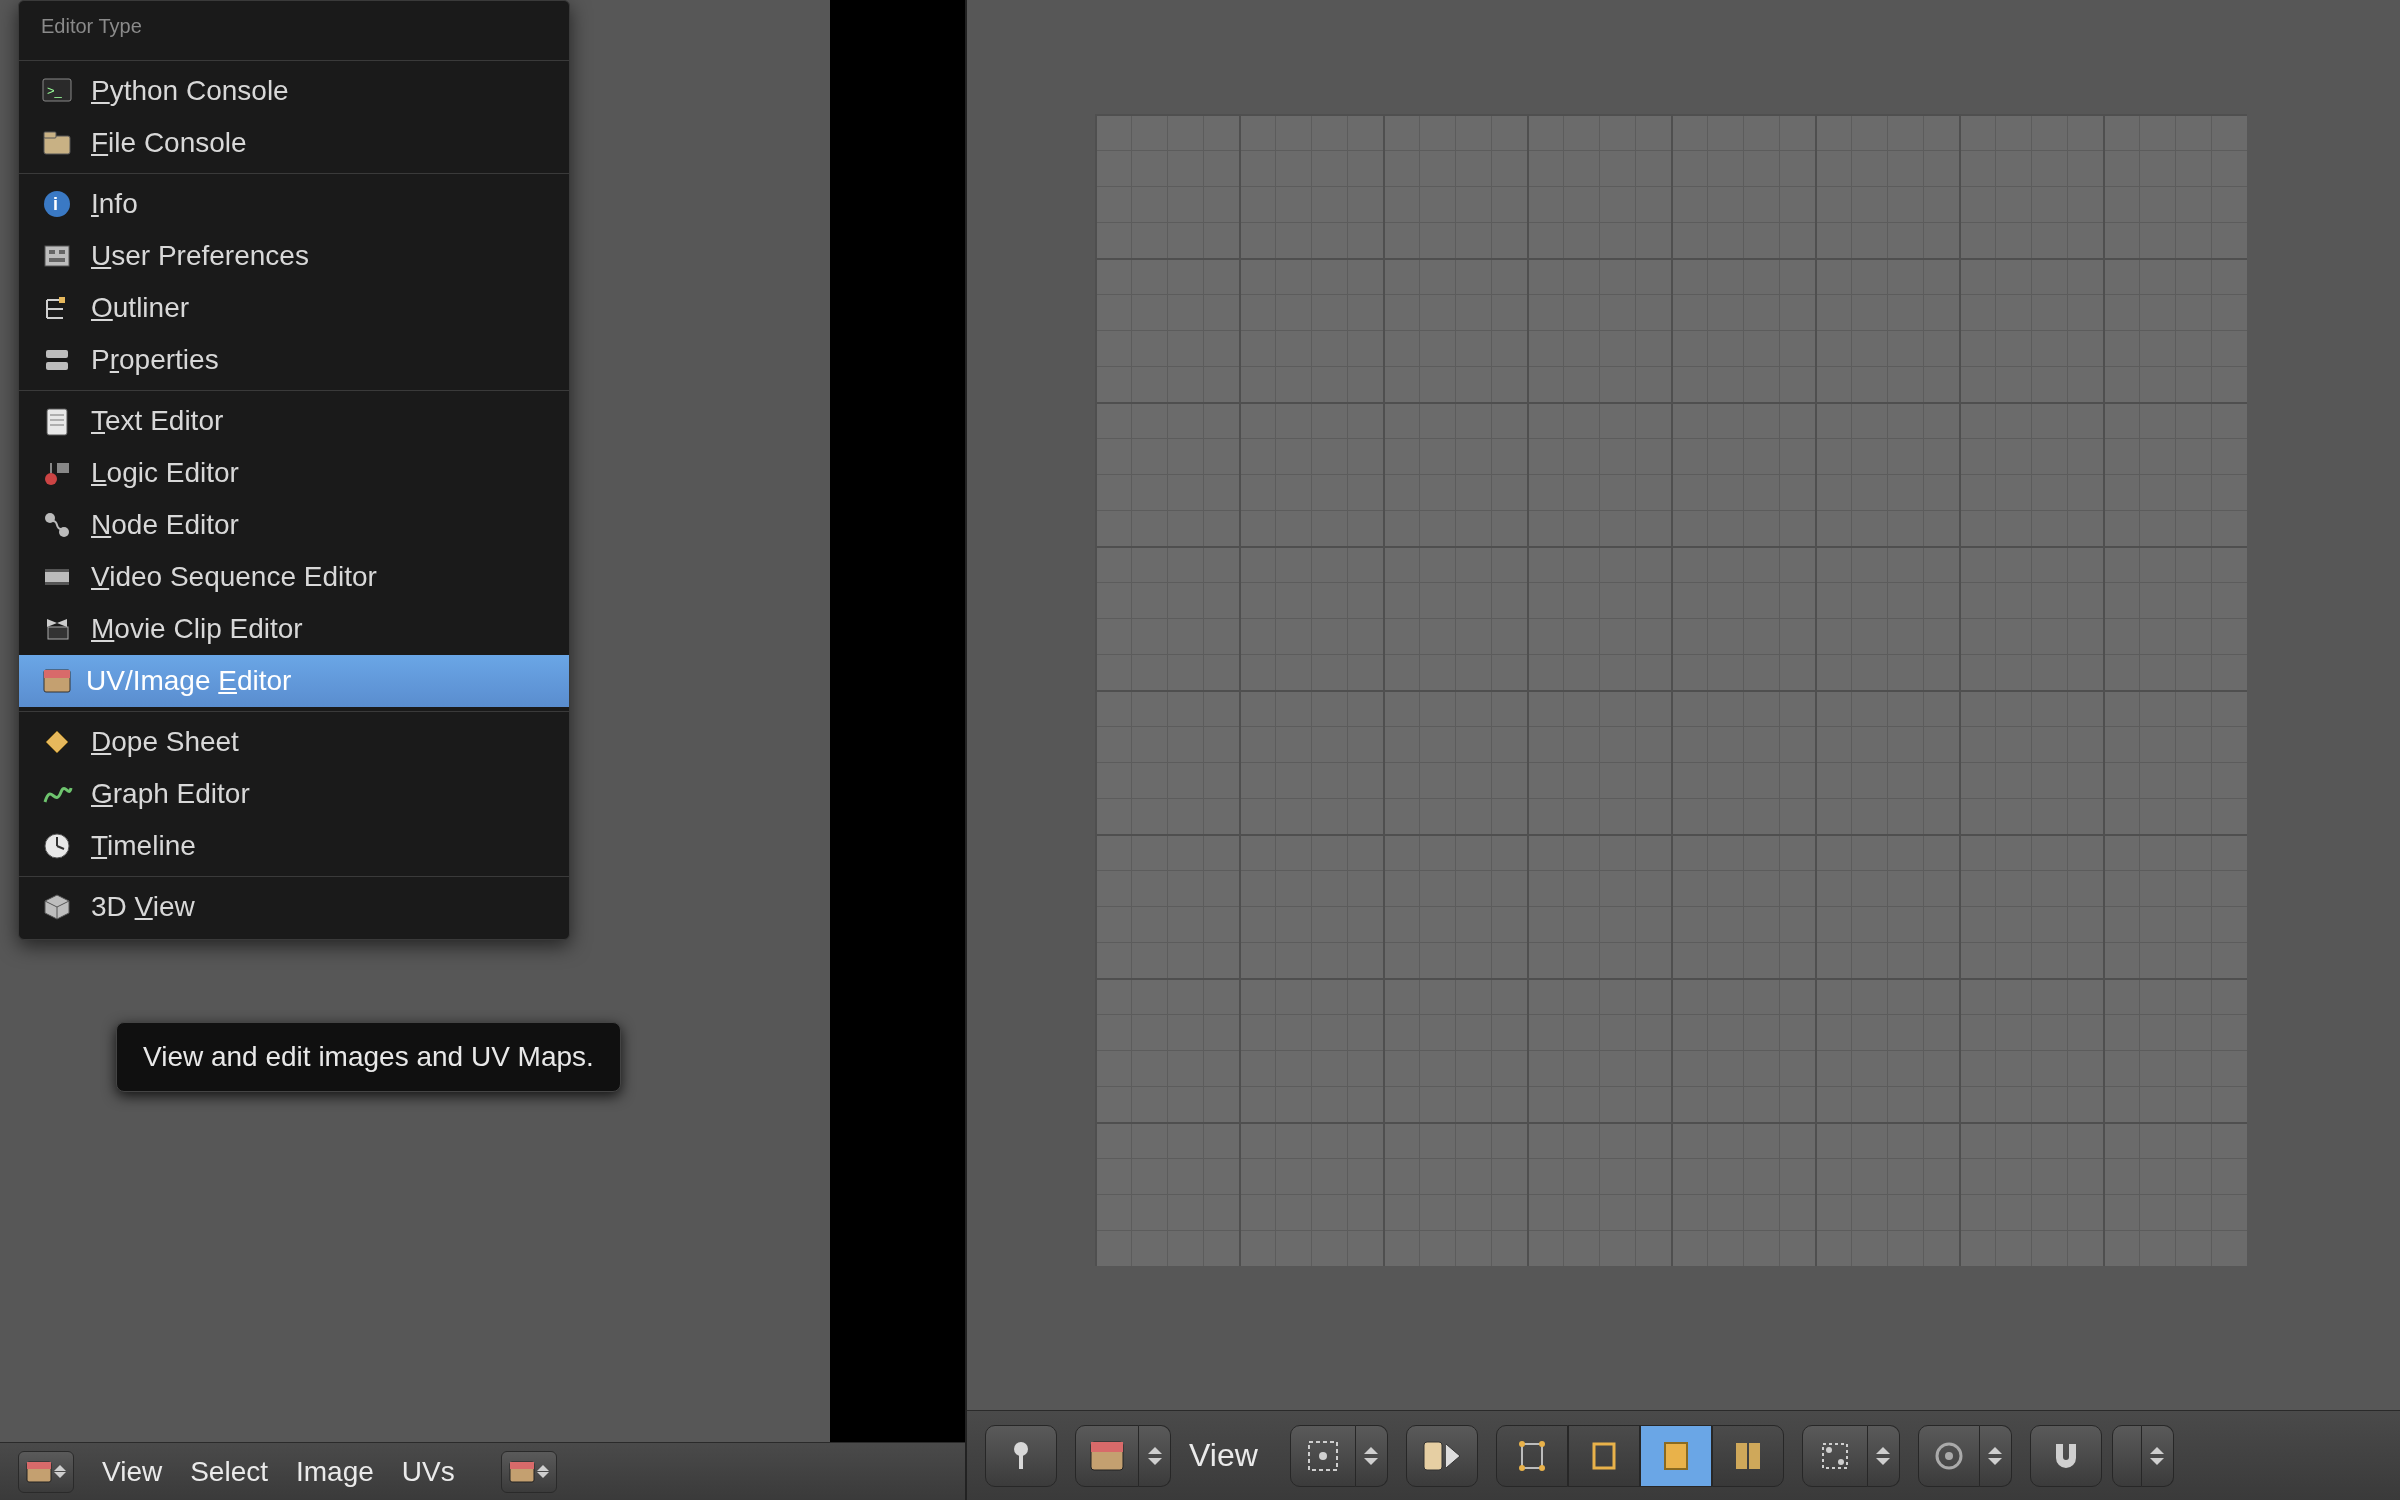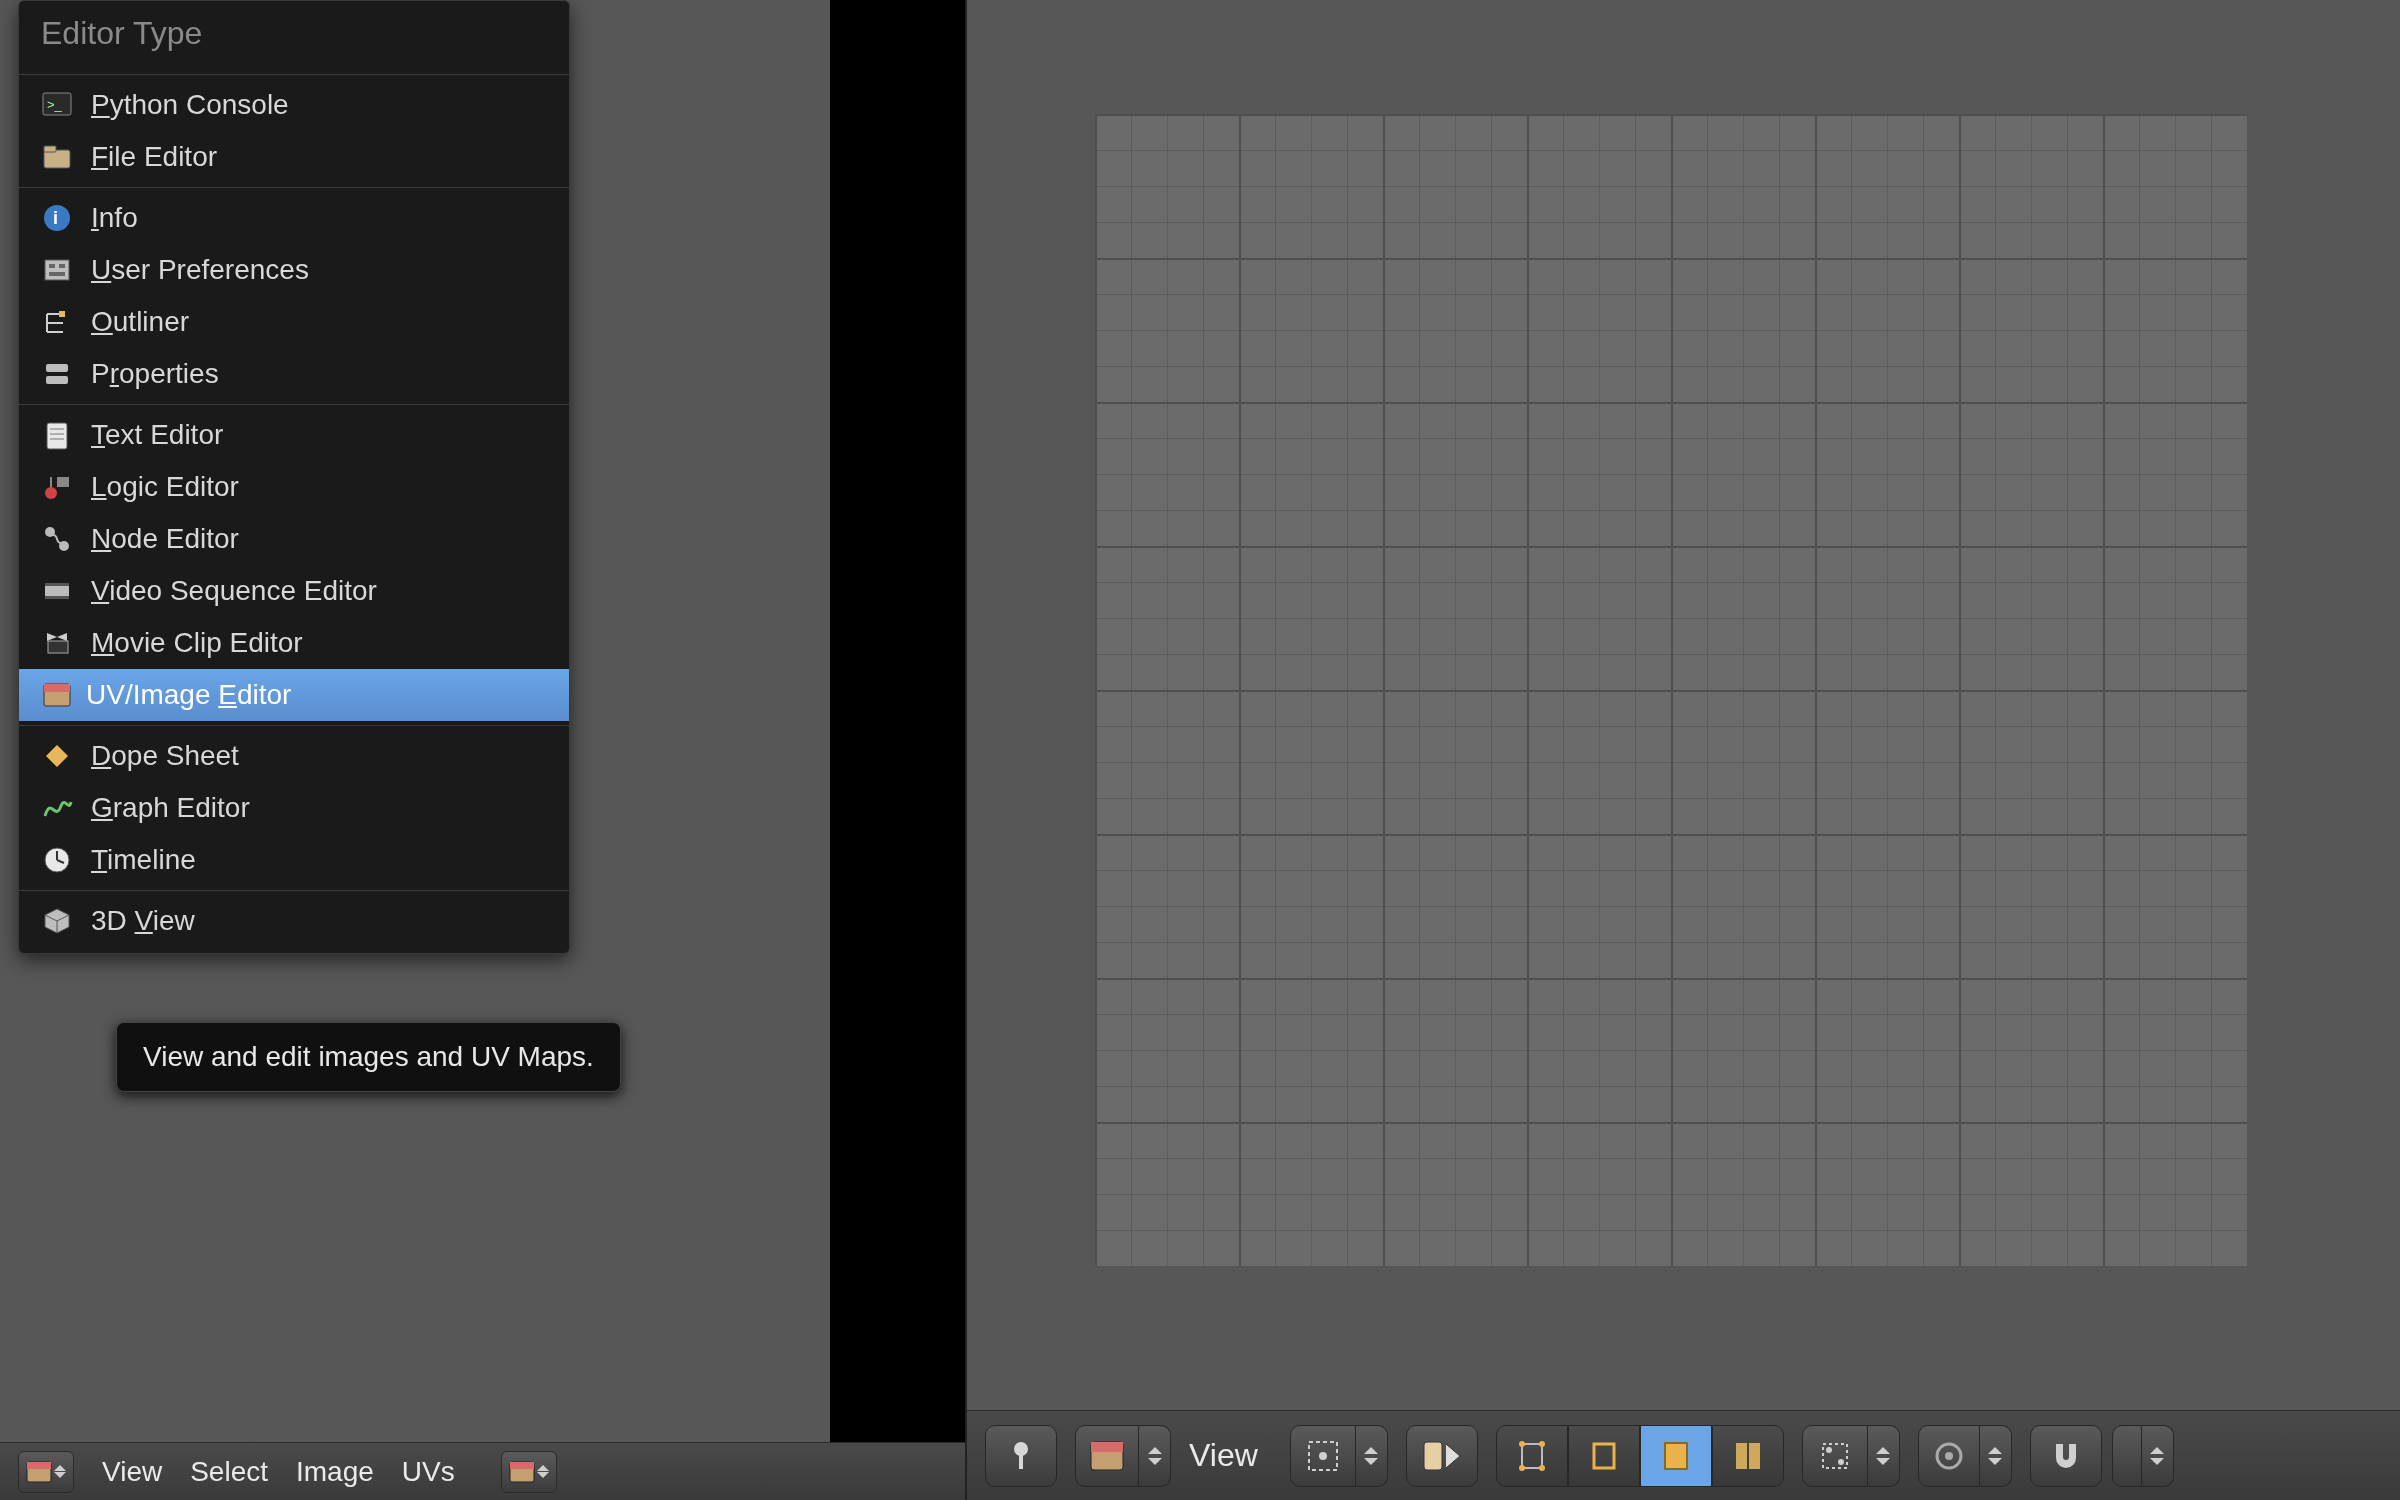--- a/index.html
+++ b/index.html
@@ -31,21 +31,21 @@
     position: absolute; left: 18px; top: 0;
     width: 552px;
     background: #1a1a1a;
     border: 1px solid #3a3a3a;
     border-radius: 6px;
     box-shadow: 0 6px 20px rgba(0,0,0,.6);
     z-index: 50;
     padding-bottom: 6px;
   }
   .menu-header {
-    color: #8a8a8a; font-size: 32px;
+    color: #8a8a8a; font-size: 20px;
     padding: 14px 22px 18px;
   }
   .menu-sep {
     height: 1px; background: #3a3a3a; margin: 4px 0;
   }
   .menu-item {
     display:flex; align-items:center; gap:18px;
     padding: 10px 22px;
     color:#d8d8d8; font-size:28px;
     cursor:pointer;
@@ -158,21 +158,21 @@
         </span>
         <span class="lbl"><span class="ul">P</span><span>ython Console</span></span>
       </div>
       <div class="menu-item">
         <span class="menu-icon">
           <svg width="32" height="32" viewBox="0 0 32 32">
             <rect x="3" y="9" width="26" height="18" rx="2" fill="#c8b184" stroke="#555"></rect>
             <rect x="3" y="5" width="12" height="6" rx="1" fill="#c8b184" stroke="#555"></rect>
           </svg>
         </span>
-        <span class="lbl"><span class="ul">F</span><span>ile Editor</span></span>
+        <span class="lbl"><span class="ul">F</span><span>ile Console</span></span>
       </div>
       <div class="menu-sep"></div>
       <div class="menu-item">
         <span class="menu-icon">
           <svg width="32" height="32" viewBox="0 0 32 32">
             <circle cx="16" cy="16" r="13" fill="#3a79c4"></circle>
             <text x="12" y="22" font-size="18" font-weight="bold" fill="#fff">i</text>
           </svg>
         </span>
         <span class="lbl"><span class="ul">I</span><span>nfo</span></span>

